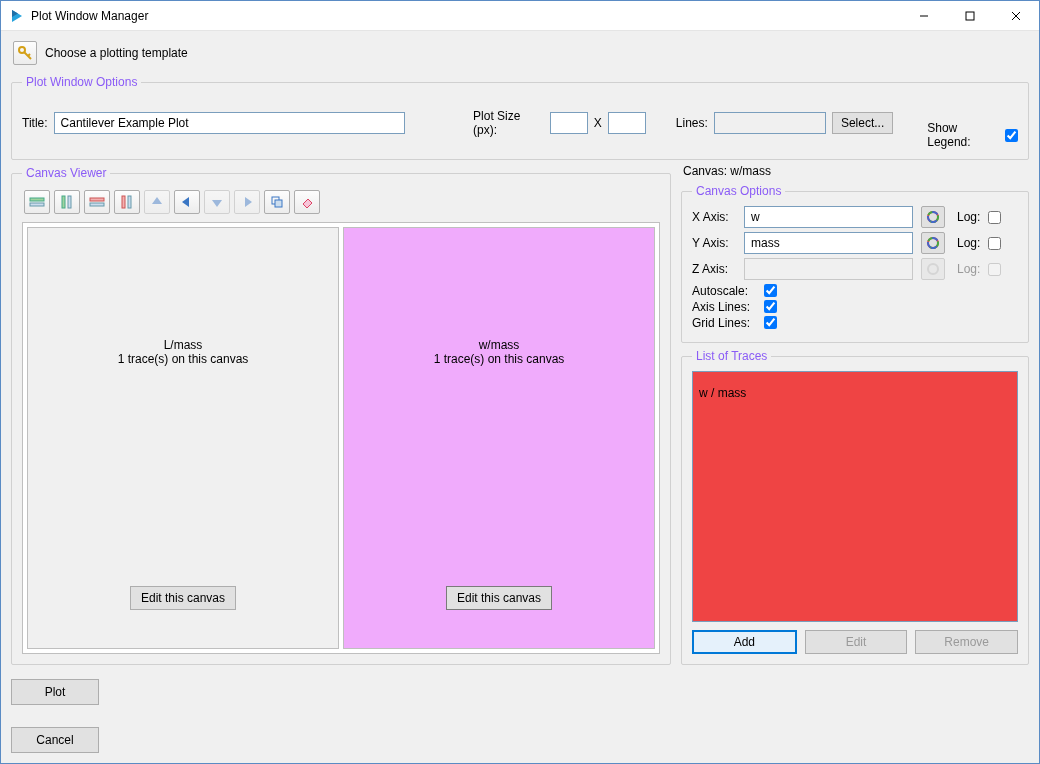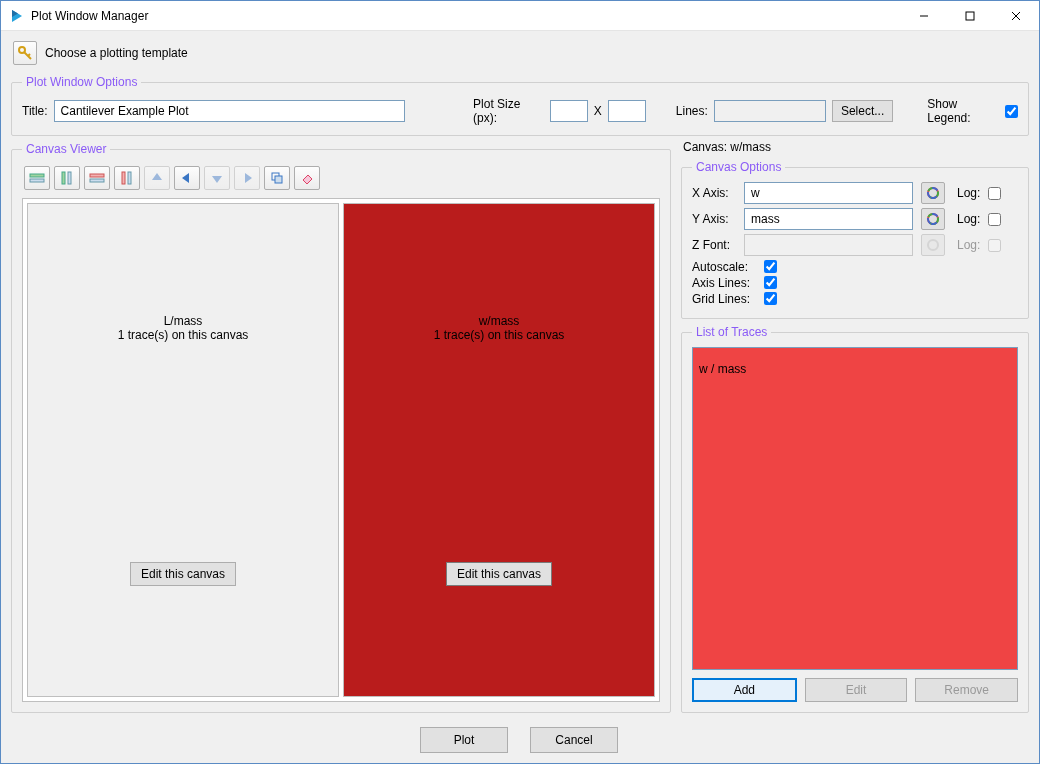--- a/index.html
+++ b/index.html
@@ -20,31 +20,31 @@
 fieldset.group > legend { padding: 0 4px; font-size: 12px; color: #8b5cf6; }
 
 .plot-options-row { display: flex; align-items: center; gap: 6px; }
 .plot-options-row .title-input { width: 370px; }
 .plot-options-row .spacer { flex: 0 0 56px; }
 .plot-options-row label { font-size: 12px; }
 .plot-options-row input[type=text] { height: 22px; border: 1px solid #7a9ebd; padding: 2px 6px; background: #fff; font-size: 12px; }
 .size-input { width: 38px; }
 .font-input { width: 112px; background: #f0f0f0 !important; }
 .select-btn { height: 22px; padding: 0 8px; border: 1px solid #adadad; background: #e1e1e1; }
-.show-legend { margin-left: 28px; display:flex; align-items:center; gap:6px;}
+.show-legend { margin-left: 28px; display:flex; align-items:center; gap:6px;margin-top:24px;}
 input[type=checkbox]{ width:13px; height:13px; margin:0;}
 
 .main-row { flex: 1; display: flex; gap: 10px; min-height: 0; }
 .canvas-viewer { flex: 1; display: flex; flex-direction: column; min-width: 0; }
 .toolbar { display: flex; gap: 4px; padding: 2px 0 8px 2px; }
 .tb-btn { width: 26px; height: 24px; border: 1px solid #adadad; background: linear-gradient(#fdfdfd,#ececec); border-radius: 2px; display:flex; align-items:center; justify-content:center; }
 .tb-btn.disabled { opacity: 0.45; }
 .canvas-area { flex: 1; border: 1px solid #bfbfbf; background: #fff; padding: 4px; display: flex; gap: 4px; }
 .canvas-panel { flex: 1; border: 1px solid #bfbfbf; background: #fff; display: flex; flex-direction: column; align-items: center; justify-content: flex-start; position: relative; padding-top: 110px;}
-.canvas-panel.selected { background: #b91c1c; border: 1px solid #bfbfbf; }
+.canvas-panel.selected { background: #f0abfc; border: 1px solid #bfbfbf; }
 .canvas-panel.unselected { background: #f0f0f0; }
 .canvas-panel .cap { font-size: 12px; text-align: center; }
 .canvas-panel .edit-btn { margin-top: 220px; height: 24px; padding: 0 10px; border: 1px solid #adadad; background: #e1e1e1; }
 .canvas-panel.selected .edit-btn { background: #e1e1e1; border:1px solid #7a7a7a;}
 
 .side-col { width: 348px; display: flex; flex-direction: column; gap: 6px; }
 .side-header { font-size: 12px; padding: 0 0 0 2px; margin-top:-2px;}
 .axis-row { display: flex; align-items: center; gap: 8px; margin: 4px 0; }
 .axis-row label.ax { width: 44px; }
 .axis-row input.axname { flex: 0 0 140px; height: 22px; border: 1px solid #7a9ebd; padding: 2px 6px; background: #fff; }
@@ -55,21 +55,21 @@
 .opt-row { display: flex; gap: 8px; margin: 2px 0; }
 .opt-row label { width: 64px; }
 
 .traces-group { flex: 1; display: flex; flex-direction: column; }
 .trace-list { flex: 1; border: 1px solid #7a9ebd; background: #ef4444; padding: 14px 6px; overflow: auto; }
 .trace-btns { display: flex; gap: 8px; margin-top: 8px; }
 .trace-btns button { flex: 1; height: 24px; border: 1px solid #adadad; background: #e1e1e1; }
 .trace-btns button.primary { border: 2px solid #0078d7; background: #e5f1fb; }
 .trace-btns button.disabled { color: #9a9a9a; }
 
-.footer { display: flex; justify-content: center; gap: 22px; padding: 8px 2px 0 0; }
+.footer { display: flex; justify-content: flex-end; gap: 22px; padding: 8px 2px 0 0; flex-direction: column; }
 .footer button { width: 88px; height: 26px; border: 1px solid #adadad; background: #e1e1e1; }
 
 svg { display:block; }
 </style>
 </head>
 <body>
 
 <div class="window">
 
   <div class="titlebar">
@@ -231,21 +231,21 @@
                 <svg width="14" height="14">
                   <circle cx="7" cy="7" r="5" fill="none" stroke="#e44" stroke-width="2"></circle>
                   <circle cx="7" cy="7" r="5" fill="none" stroke="#4a4" stroke-width="2" stroke-dasharray="6 6" transform="rotate(60 7 7)"></circle>
                   <circle cx="7" cy="7" r="5" fill="none" stroke="#46c" stroke-width="2" stroke-dasharray="6 6" transform="rotate(120 7 7)"></circle>
                 </svg>
               </div>
             <label class="log-lbl">Log:</label>
             <input type="checkbox" style="">
           </div>
           <div class="axis-row">
-            <label class="ax">Z Font:</label>
+            <label class="ax">Z Axis:</label>
             <input class="axname disabled" type="text" disabled="" value="" style="">
             <div class="color-btn disabled">
                 <svg width="14" height="14">
                   <circle cx="7" cy="7" r="5" fill="none" stroke="#bbb" stroke-width="2"></circle>
                 </svg>
               </div>
             <label class="log-lbl" style="color:#9a9a9a">Log:</label>
             <input type="checkbox" disabled="" style="">
           </div>
           <div class="opt-row">

